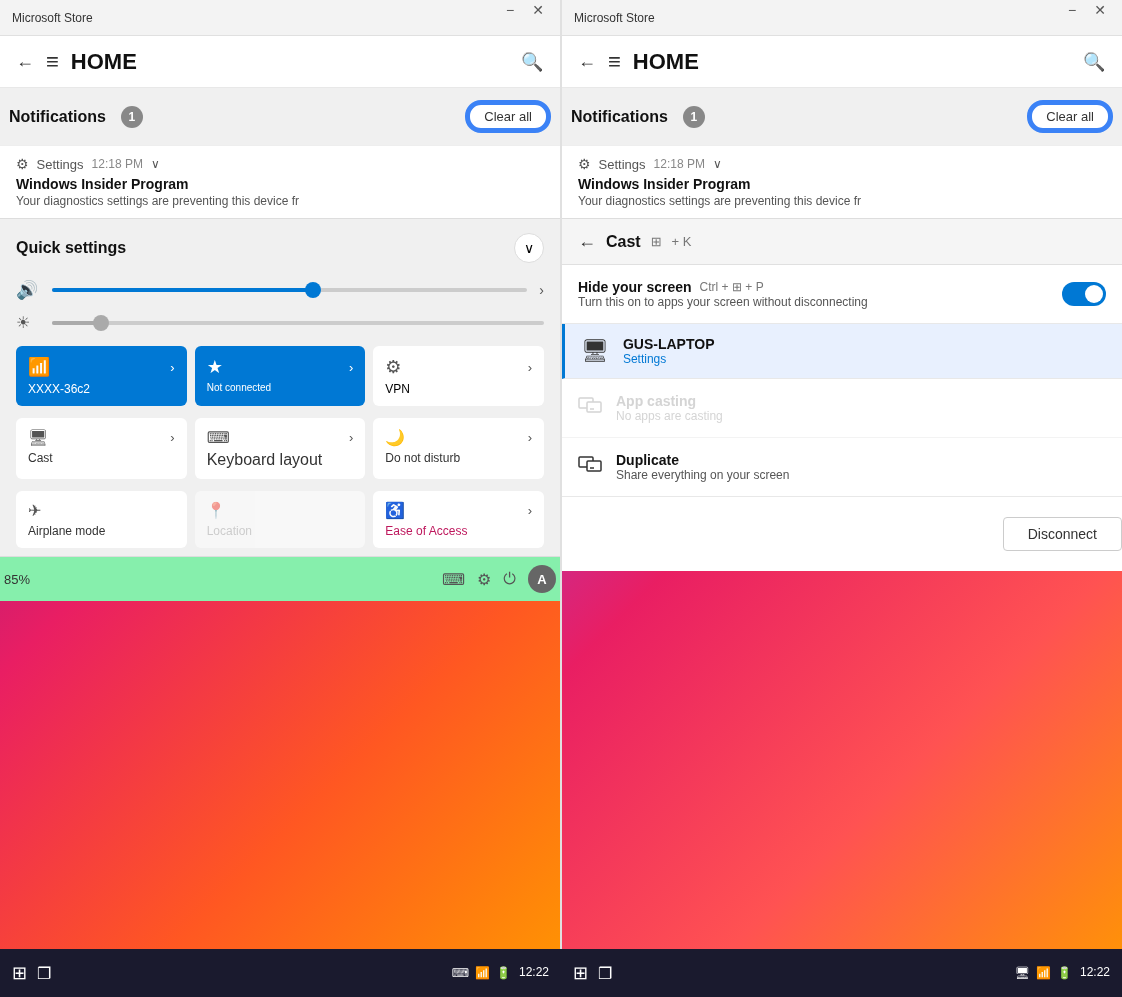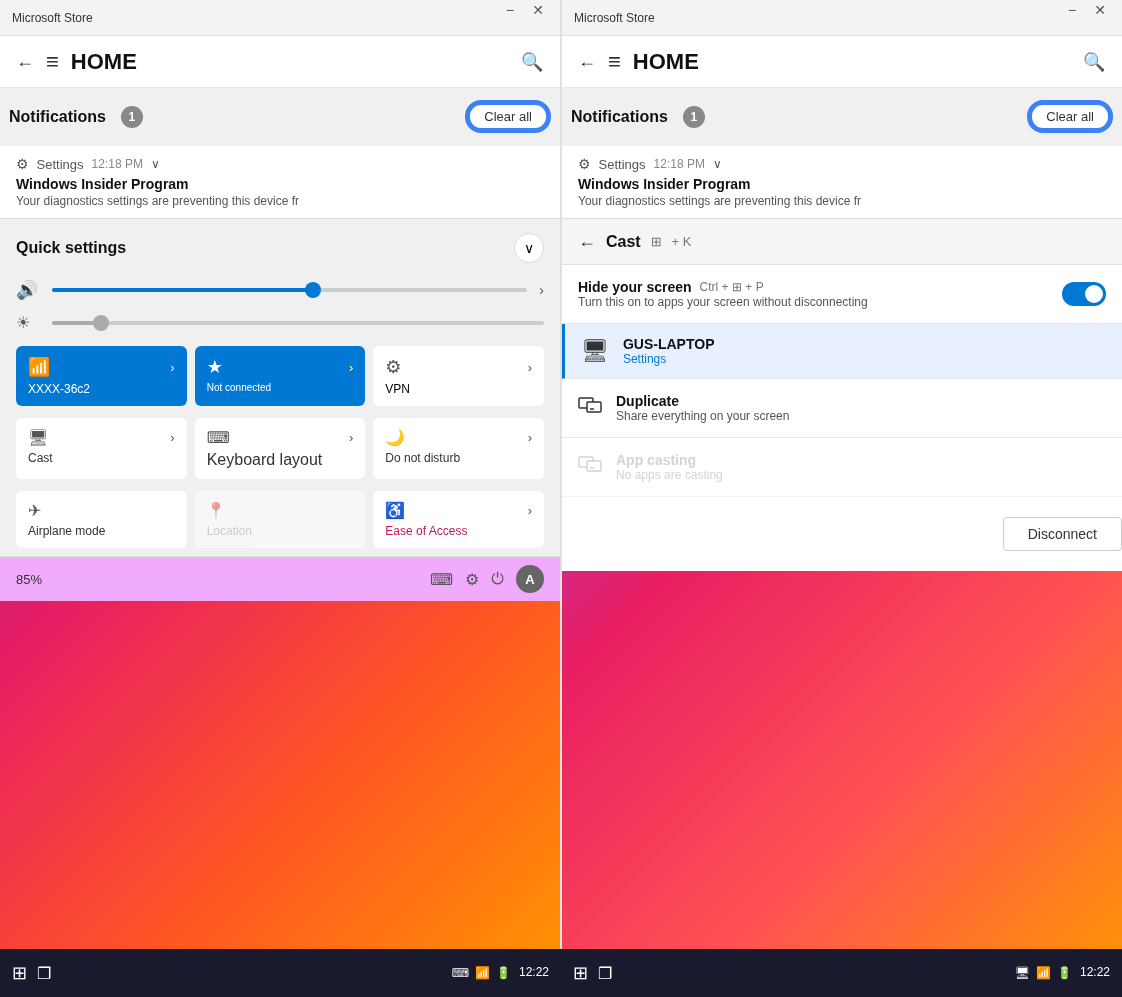--- a/index.html
+++ b/index.html
@@ -301,25 +301,25 @@
 
     
     .qs-tiles-row-2 {
       display: flex;
       gap: 8px;
       padding: 4px 16px 8px;
     }
 
     
     .status-bar {
-      background: #f0abfc;
+      background: #86efac;
       display: flex;
       align-items: center;
       justify-content: space-between;
-      padding: 8px 16px;
+      padding: 8px 4px;
       border-top: 1px solid #ddd;
       text-align: right;
     }
     .status-battery {
       font-size: 13px;
       color: #333;
     }
     .status-icons {
       display: flex;
       gap: 12px;
@@ -738,51 +738,51 @@
             <div class="toggle">
               <div class="toggle-knob"></div>
             </div>
           </div>
 
           <div class="cast-device" style="background:#e8f0fe;border-left:3px solid #0078d4;">
             <span class="cast-device-icon">🖥</span>
             <div>
               <div class="cast-device-name">GUS-LAPTOP</div>
               <div class="cast-device-status">Settings</div>
+            </div>
+          </div>
+
+          <div class="cast-option" style="opacity:0.5;">
+            <span class="cast-option-icon cast-option-icon-disabled">
+              <svg width="24" height="20" viewBox="0 0 24 20" fill="none">
+                <rect x="1" y="3" width="14" height="10" rx="1" stroke="#aaa" stroke-width="1.5" fill="none"></rect>
+                <rect x="9" y="7" width="14" height="10" rx="1" stroke="#aaa" stroke-width="1.5" fill="white"></rect>
+                <line x1="12" y1="14" x2="16" y2="14" stroke="#aaa" stroke-width="1.5"></line>
+              </svg>
+            </span>
+            <div>
+              <div class="cast-option-title cast-option-title-disabled">App casting</div>
+              <div class="cast-option-desc cast-option-desc-disabled">No apps are casting</div>
             </div>
           </div>
 
           <div class="cast-option">
             <span class="cast-option-icon">
               <svg width="24" height="20" viewBox="0 0 24 20" fill="none">
                 <rect x="1" y="3" width="14" height="10" rx="1" stroke="#333" stroke-width="1.5" fill="none"></rect>
                 <rect x="9" y="7" width="14" height="10" rx="1" stroke="#333" stroke-width="1.5" fill="white"></rect>
                 <line x1="12" y1="14" x2="16" y2="14" stroke="#333" stroke-width="1.5"></line>
               </svg>
             </span>
             <div>
               <div class="cast-option-title">Duplicate</div>
               <div class="cast-option-desc">Share everything on your screen</div>
             </div>
           </div>
 
-          <div class="cast-option" style="opacity:0.5;">
-            <span class="cast-option-icon cast-option-icon-disabled">
-              <svg width="24" height="20" viewBox="0 0 24 20" fill="none">
-                <rect x="1" y="3" width="14" height="10" rx="1" stroke="#aaa" stroke-width="1.5" fill="none"></rect>
-                <rect x="9" y="7" width="14" height="10" rx="1" stroke="#aaa" stroke-width="1.5" fill="white"></rect>
-                <line x1="12" y1="14" x2="16" y2="14" stroke="#aaa" stroke-width="1.5"></line>
-              </svg>
-            </span>
-            <div>
-              <div class="cast-option-title cast-option-title-disabled">App casting</div>
-              <div class="cast-option-desc cast-option-desc-disabled">No apps are casting</div>
-            </div>
-          </div>
-
           <div class="disconnect-area">
             <button class="disconnect-btn">Disconnect</button>
           </div>
         </div>
 
       </div>
     </div>
   </div>
 
   <div class="taskbar-bottom">

